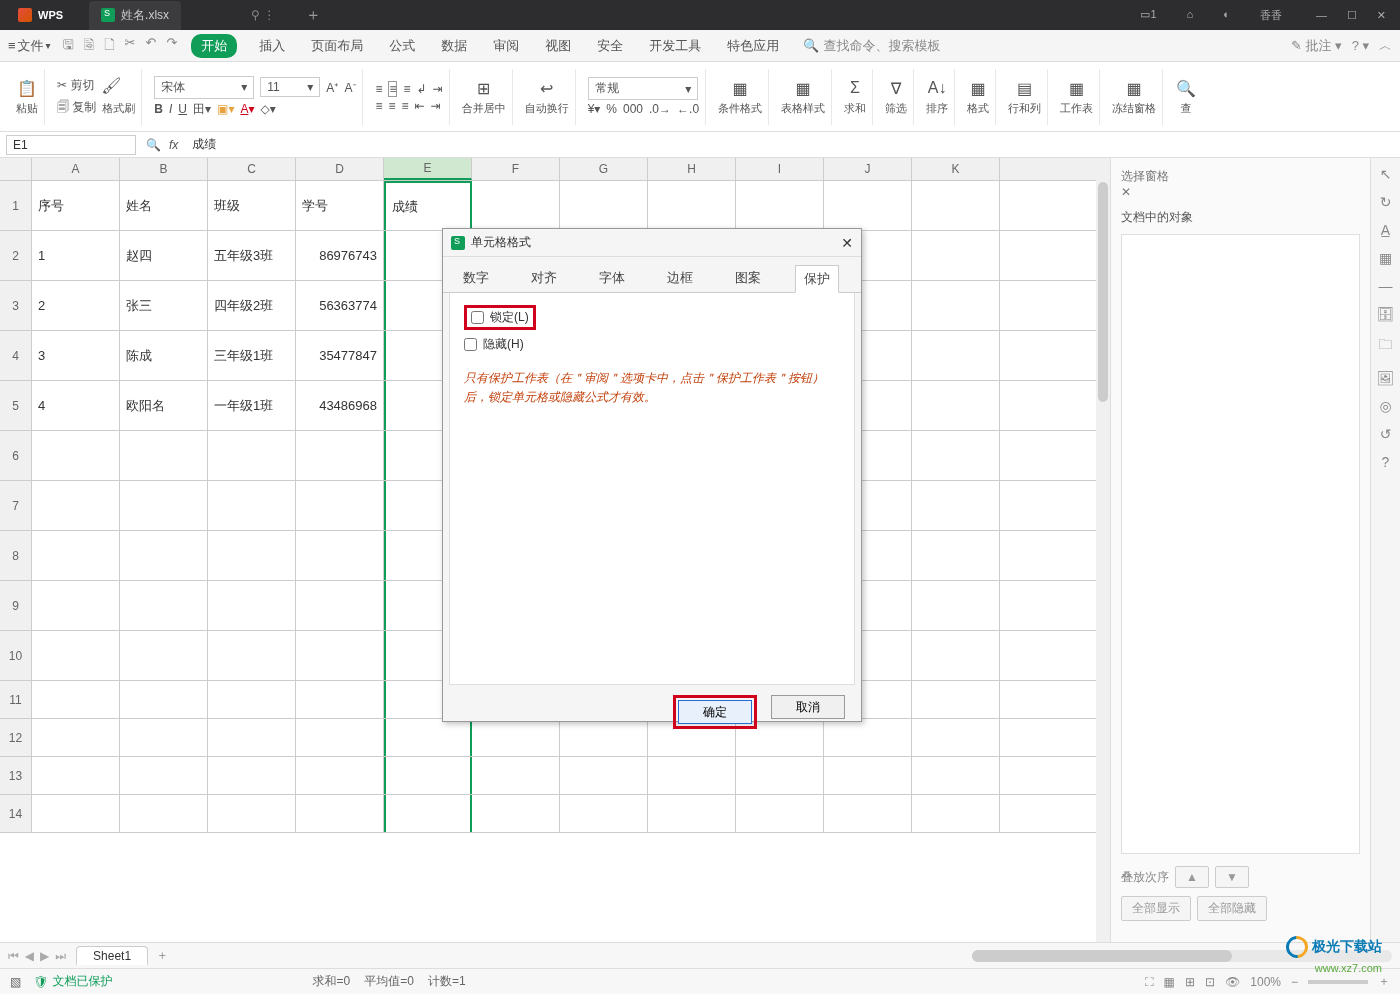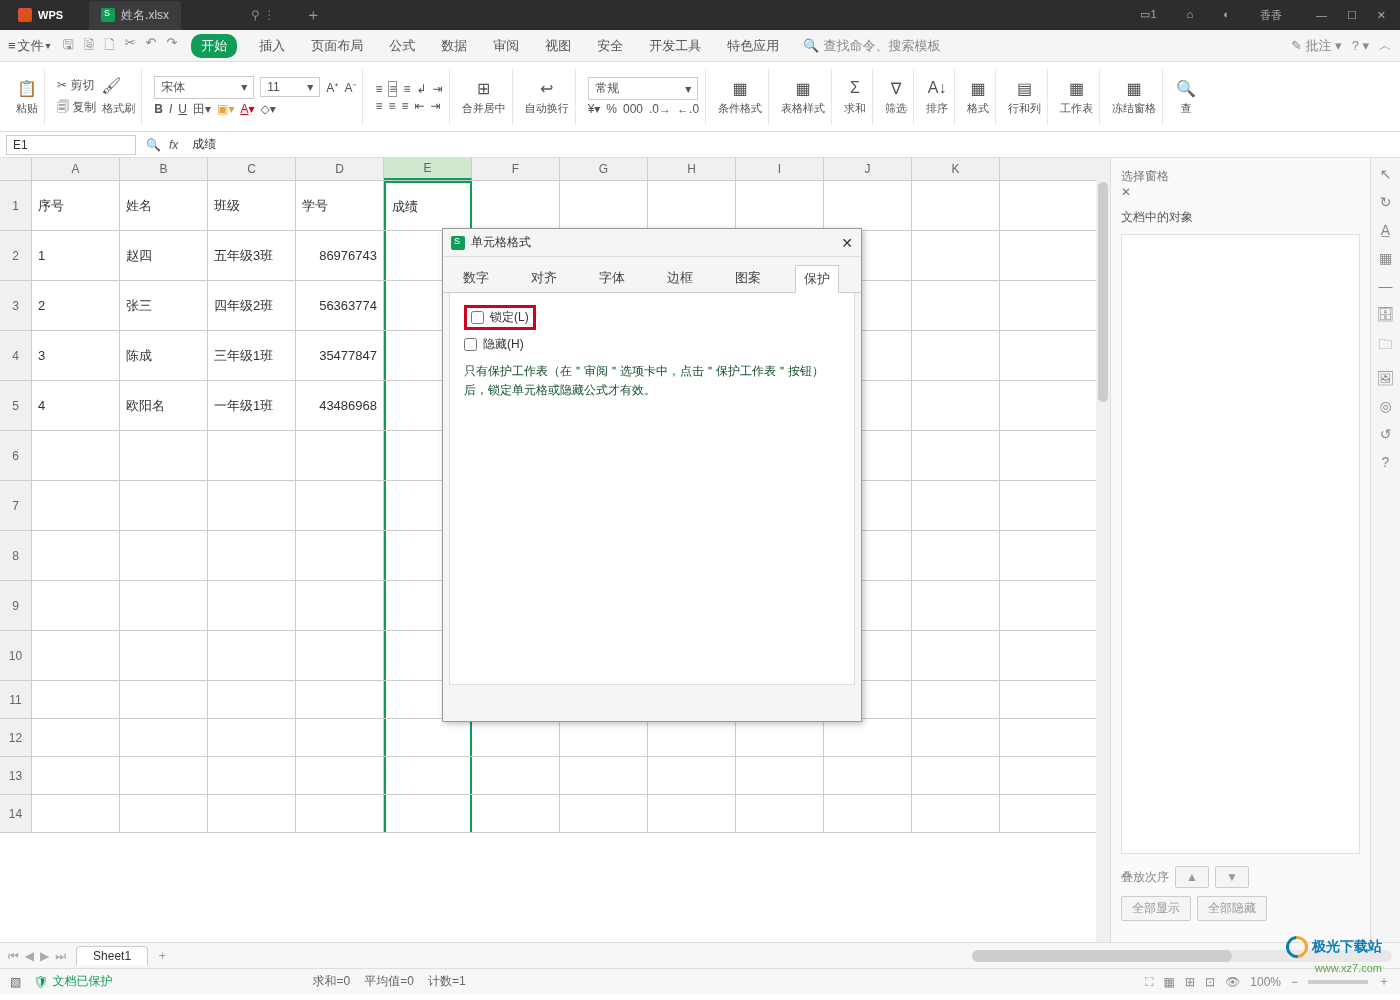--- a/index.html
+++ b/index.html
@@ -93,21 +93,21 @@
 .dlg-title .ficon2 { width: 14px; height: 14px; background: #0f9d58; border-radius: 2px; margin-right: 6px; position: relative; }
 .dlg-title .ficon2::after { content: "S"; color: #fff; font-size: 9px; position: absolute; left: 3px; top: 0; }
 .dlg-close { margin-left: auto; cursor: pointer; font-size: 14px; color: #333; }
 .dlg-tabs { display: flex; padding: 8px 12px 0; gap: 26px; font-size: 13px; color: #444; border-bottom: 1px solid #ccc; background: #f5f5f5; }
 .dlg-tab { padding: 4px 8px; cursor: pointer; }
 .dlg-tab.active { background: #fff; border: 1px solid #ccc; border-bottom: 1px solid #fff; margin-bottom: -1px; }
 .dlg-body { background: #fff; margin: 0 6px; height: 392px; padding: 12px 14px; font-size: 12px; color: #333; border: 1px solid #ddd; border-top: none; }
 .opt { display: flex; align-items: center; gap: 6px; margin-bottom: 6px; }
 .opt input { width: 13px; height: 13px; }
 .hl-red { border: 3px solid #d0021b; padding: 1px 4px; display: inline-flex; align-items: center; gap: 6px; }
-.dlg-note { margin-top: 9px; line-height: 1.6; color: #14532d; }
+.dlg-note { margin-top: 16px; line-height: 1.6; color: #c2410c; font-style: italic; }
 .dlg-foot { display: flex; justify-content: flex-end; gap: 14px; padding: 10px 16px; }
 .dlg-btn { width: 74px; height: 24px; border: 1px solid #999; background: #f0f0f0; font-size: 12px; cursor: pointer; }
 .dlg-btn.ok { border: 1px solid #2b6cd4; background: #e8f0fb; }
 .btn-hl { border: 3px solid #d0021b; padding: 2px; display: inline-block; }
 
 
 .wmark { position: absolute; right: 18px; bottom: 42px; font-size: 14px; color: #0b7bb5; font-weight: bold; z-index: 200; display:flex; align-items:center; gap:4px;}
 .wmark .lg { width:22px; height:22px; border:3px solid #0b7bb5; border-radius:50%; border-top-color:#f5a623; border-right-color:#f5a623; transform:rotate(40deg);}
 .wurl { position:absolute; right:18px; bottom:26px; font-size:11px; color:#5aa93e; z-index:200;}
 </style>
@@ -604,19 +604,25 @@
         <input type="checkbox" style="">
         <span>锁定(L)</span>
       </span>
     </div>
     <div class="opt">
       <input type="checkbox" style="">
       <span>隐藏(H)</span>
     </div>
     <div class="dlg-note">只有保护工作表（在＂审阅＂选项卡中，点击＂保护工作表＂按钮）后，锁定单元格或隐藏公式才有效。</div>
   </div>
+  <div class="dlg-foot">
+    <span class="btn-hl">
+      <button class="dlg-btn ok">确定</button>
+    </span>
+    <button class="dlg-btn">取消</button>
+  </div>
 </div>
 
 <div class="wmark">
     <span class="lg"></span>
     <span>极光下载站</span>
   </div>
 <div class="wurl">www.xz7.com</div>
 
 </body></html>

